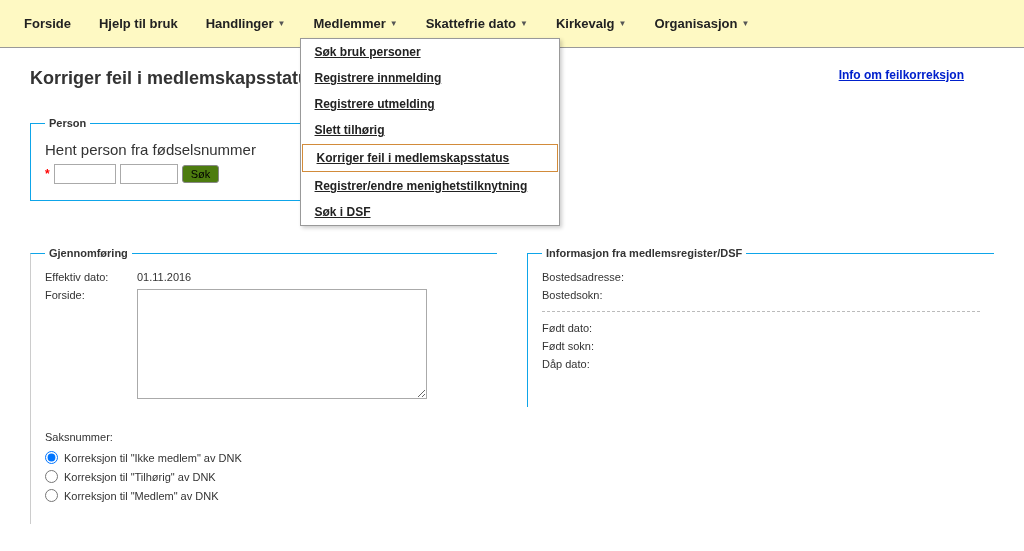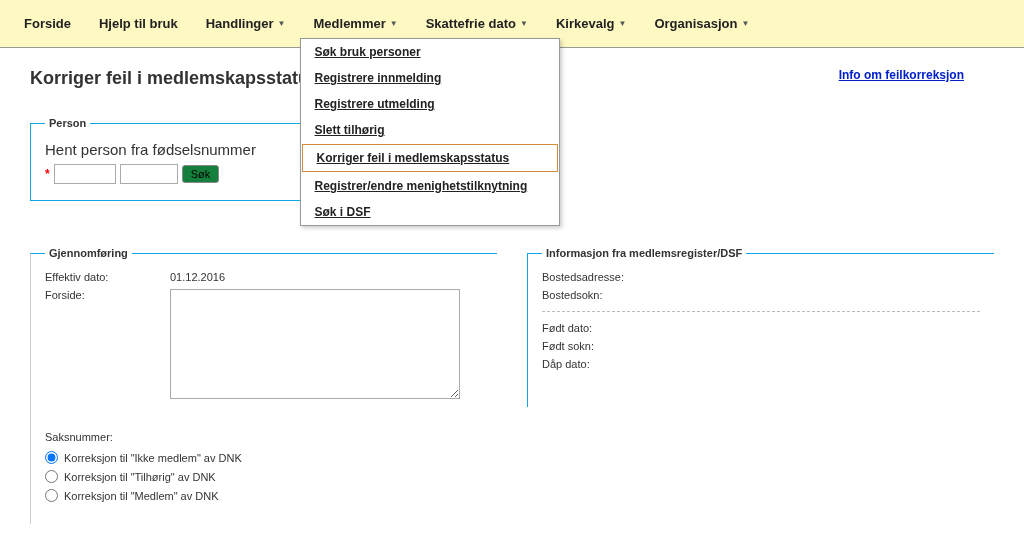--- a/index.html
+++ b/index.html
@@ -94,41 +94,41 @@
     .req { color: red; font-weight: bold; }
     .field-input {
       border: 1px solid #aaa;
       height: 20px;
       padding: 2px 4px;
       font-size: 11px;
       background: #fff;
     }
     .btn {
       border: 1px solid #888;
-      background: #15803d;
+      background: #4d7c0f;
       font-size: 11px;
       padding: 2px 8px;
       border-radius: 3px;
       cursor: pointer;
     }
     
     .two-col {
       display: flex;
       gap: 30px;
     }
     .two-col > fieldset { flex: 1; }
     
     .form-row {
       display: flex;
       margin-bottom: 6px;
       font-size: 11px;
       color: #333;
     }
     .form-row .lbl {
-      width: 125px;
+      width: 92px;
     }
     .form-row .val {
       flex: 1;
     }
     textarea.merknad {
       width: 290px;
       height: 110px;
       border: 1px solid #aaa;
       resize: both;
       font-size: 11px;
@@ -208,21 +208,21 @@
       <input class="field-input" style="width: 58px;" value="">
       <button class="btn">Søk</button>
     </div>
   </fieldset>
 
   <div class="two-col">
     <fieldset style="border-bottom:none;border-left:1px solid #ccc;border-right:none;">
       <legend>Gjennomføring</legend>
       <div class="form-row">
         <span class="lbl">Effektiv dato:</span>
-        <span class="val">01.12.2016</span>
+        <span class="val">01.11.2016</span>
       </div>
       <div class="form-row" style="align-items:flex-start;">
         <span class="lbl">Forside:</span>
         <textarea class="merknad" style=""></textarea>
       </div>
       <div class="radio-group">
         <div class="lbl-head">Saksnummer:</div>
         <label class="radio-row">
           <input type="radio" name="korr" checked="" style="">
           <span>Korreksjon til "Ikke medlem" av DNK</span>

